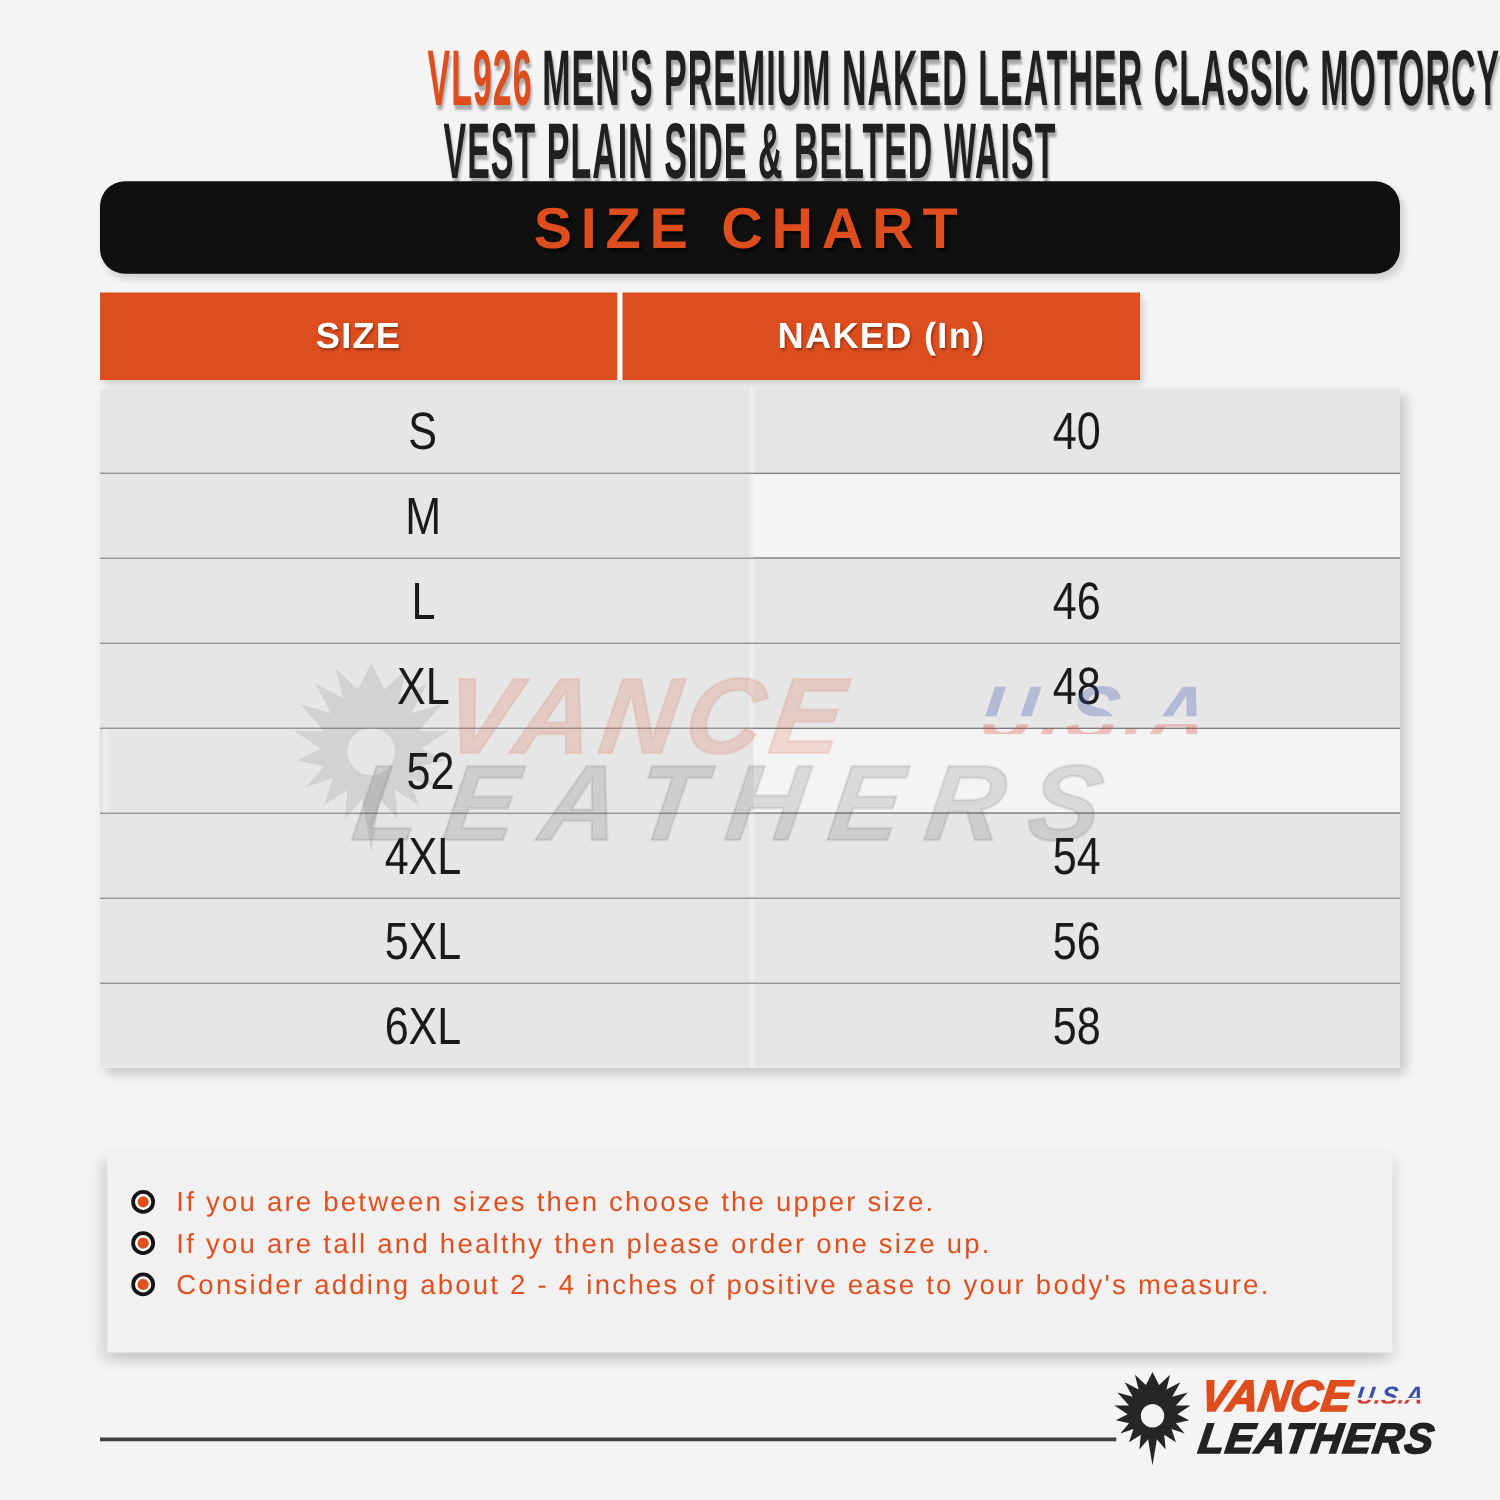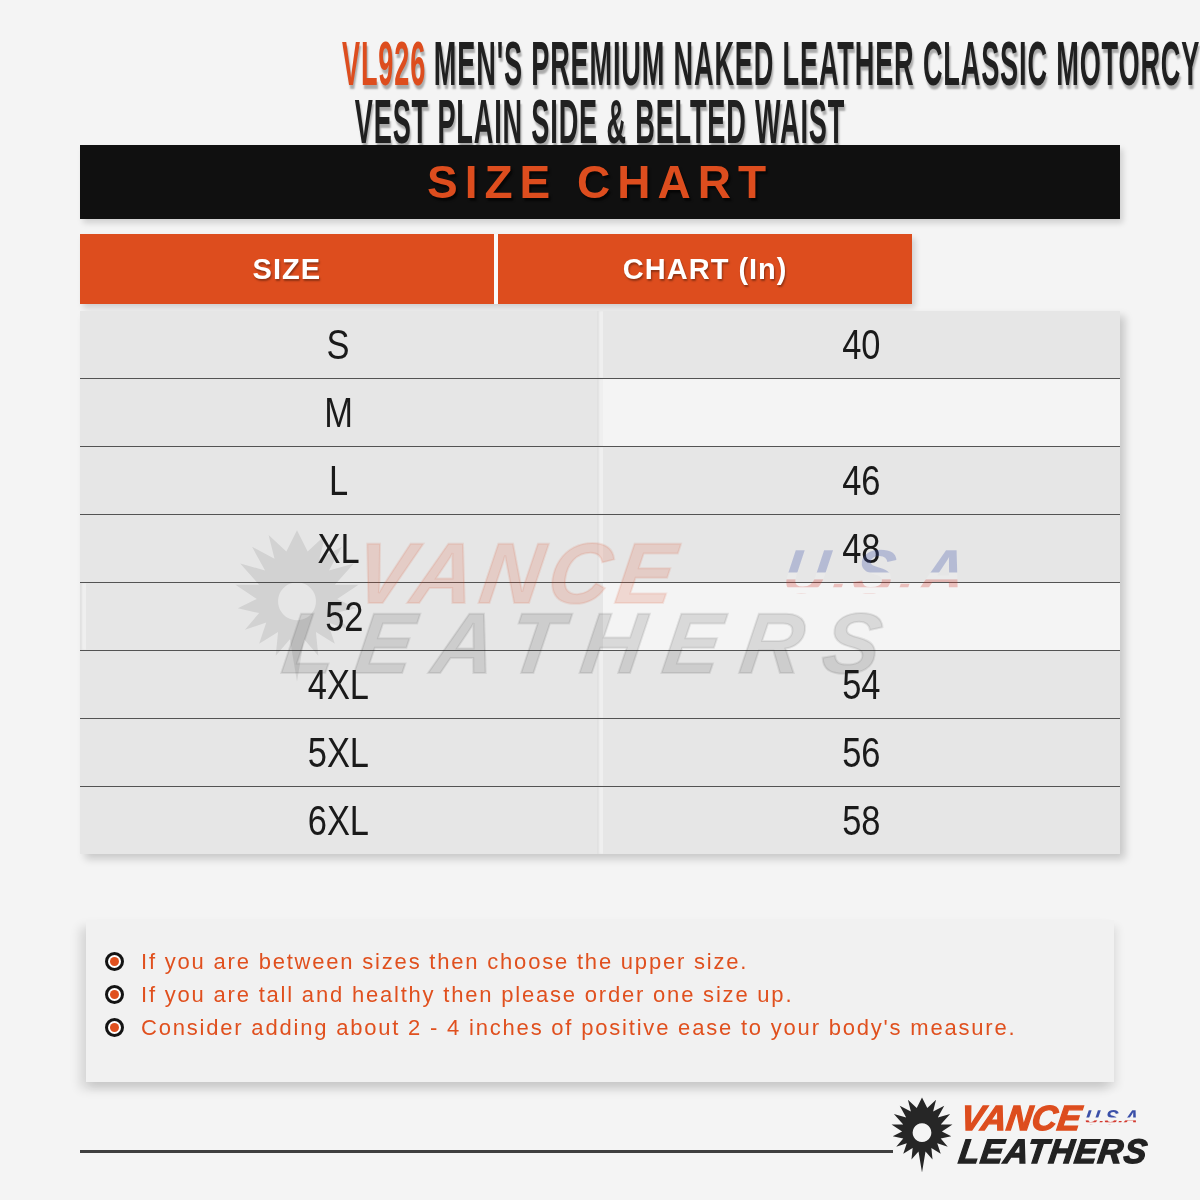--- a/index.html
+++ b/index.html
@@ -14,21 +14,21 @@
   
   .title{position:absolute;top:34px;left:0;width:1200px;text-align:center;color:var(--text-dark);}
   .title-line{display:block;white-space:nowrap;font-weight:700;font-size:63px;letter-spacing:2px;
     transform:scaleX(0.43);transform-origin:50% 50%;line-height:58px;
     text-shadow:3px 4px 3px rgba(0,0,0,0.30);}
   .brand-code{color:var(--accent-orange);}
   .title-rest{margin-left:18px;}
 
   
   .banner{position:absolute;left:80px;top:145px;width:1040px;height:74px;background:var(--banner-black);
-    text-align:center;box-shadow:3px 4px 6px rgba(0,0,0,0.15);}
+    text-align:center;box-shadow:3px 4px 6px rgba(0,0,0,0.15);border-radius:20px;}
   .banner-label{line-height:74px;font-size:46px;font-weight:700;letter-spacing:7px;color:var(--accent-orange);
     text-shadow:2px 3px 2px rgba(0,0,0,0.6);}
 
   
   .t-head{position:absolute;left:80px;top:234px;width:832px;height:70px;display:flex;
     box-shadow:3px 4px 6px rgba(0,0,0,0.15);}
   .t-head .h-cell{width:517px;background:var(--accent-orange);text-align:center;}
   .t-head .h-gap{width:6px;background:#fafafa;}
   .h-cell span{line-height:70px;color:#ffffff;font-size:29px;font-weight:700;letter-spacing:1px;
     text-shadow:1px 2px 2px rgba(0,0,0,0.35);}
@@ -88,21 +88,21 @@
   <div class="banner">
     <span class="banner-label">SIZE CHART</span>
   </div>
 
   <div class="t-head">
     <div class="h-cell">
       <span>SIZE</span>
     </div>
     <div class="h-gap"></div>
     <div class="h-cell">
-      <span>CHART (In)</span>
+      <span>NAKED (In)</span>
     </div>
   </div>
 
   <div class="t-body">
   <div class="t-row">
     <div class="t-cell"><span class="cond">S</span></div>
     <div class="t-gap"></div>
     <div class="t-cell"><span class="cond">40</span></div>
   </div>
 

